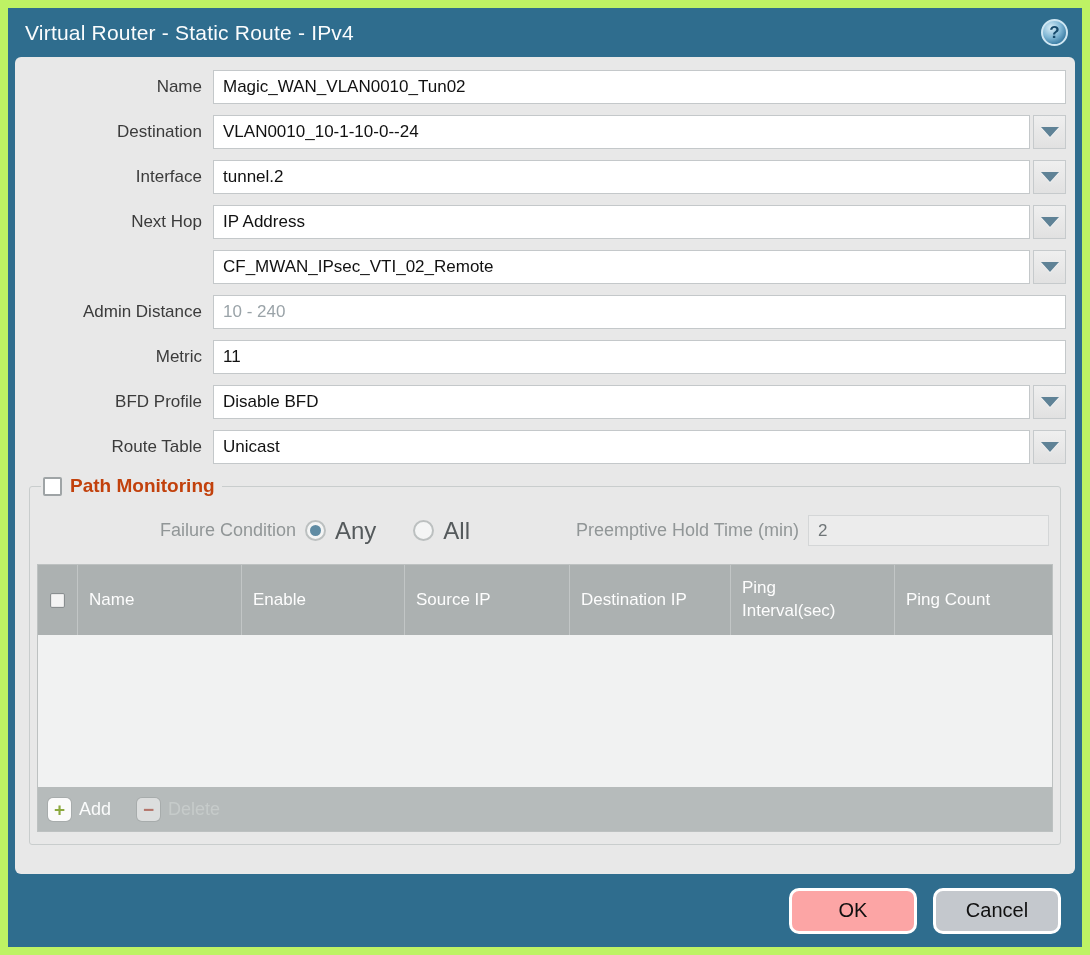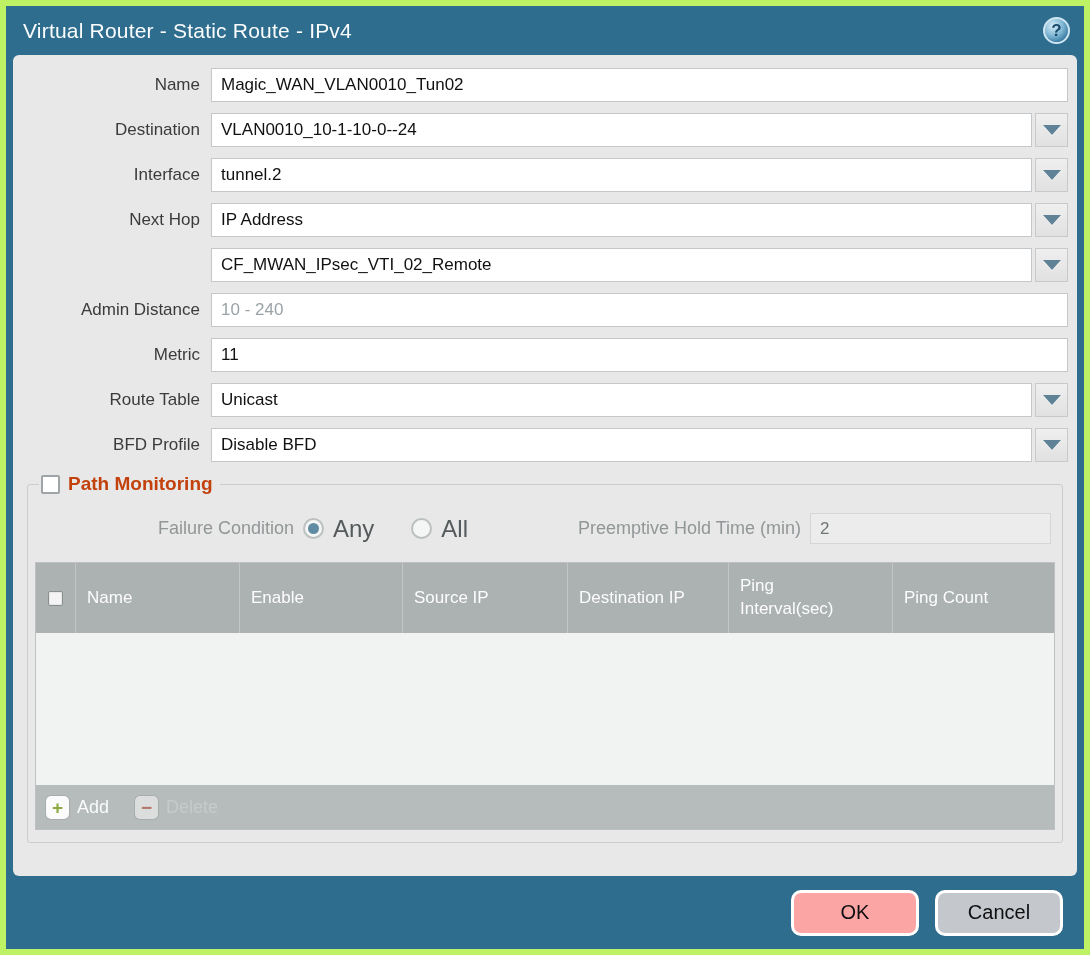--- a/index.html
+++ b/index.html
@@ -3,21 +3,21 @@
 <meta charset="utf-8">
 <style>
   * { box-sizing: border-box; margin: 0; padding: 0; }
   html, body { width: 1090px; height: 955px; }
   body {
     font-family: "Liberation Sans", "DejaVu Sans", sans-serif;
     background: #050505;
   }
   .frame {
     position: absolute; inset: 0;
-    border: 6px solid #bef264;
+    border: 8px solid #bef264;
     background: #2f6d8e;
     display: flex; flex-direction: column;
   }
   
   .titlebar {
     height: 49px; flex: 0 0 49px;
     display: flex; align-items: center;
     padding: 0 14px 0 17px;
     color: #fafcfd;
   }
@@ -221,33 +221,33 @@
     </div>
 
     <div class="form-row">
       <span class="form-label">Metric</span>
       <div class="field-area">
         <input class="txt" type="text" value="11" style="">
       </div>
     </div>
 
     <div class="form-row">
+      <span class="form-label">BFD Profile</span>
+      <div class="field-area">
+        <input class="txt" type="text" value="Disable BFD" style="">
+        <span class="drop-btn">
+            <span class="drop-arrow"></span>
+          </span>
+      </div>
+    </div>
+
+    <div class="form-row">
       <span class="form-label">Route Table</span>
       <div class="field-area">
         <input class="txt" type="text" value="Unicast" style="">
-        <span class="drop-btn">
-            <span class="drop-arrow"></span>
-          </span>
-      </div>
-    </div>
-
-    <div class="form-row">
-      <span class="form-label">BFD Profile</span>
-      <div class="field-area">
-        <input class="txt" type="text" value="Disable BFD" style="">
         <span class="drop-btn">
             <span class="drop-arrow"></span>
           </span>
       </div>
     </div>
 
     <fieldset class="pm">
       <legend class="pm-legend">
         <span class="checkbox"></span>
         <span class="pm-title">Path Monitoring</span>

